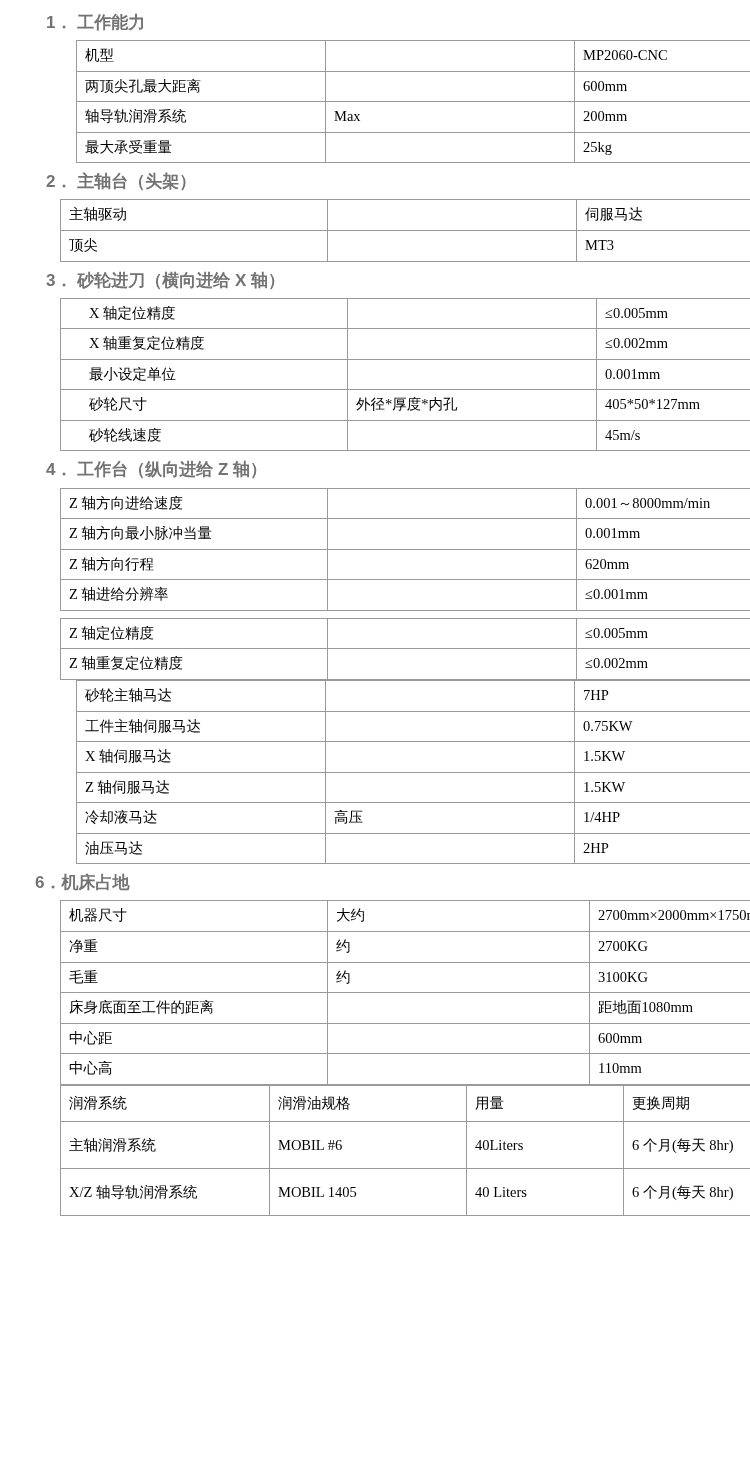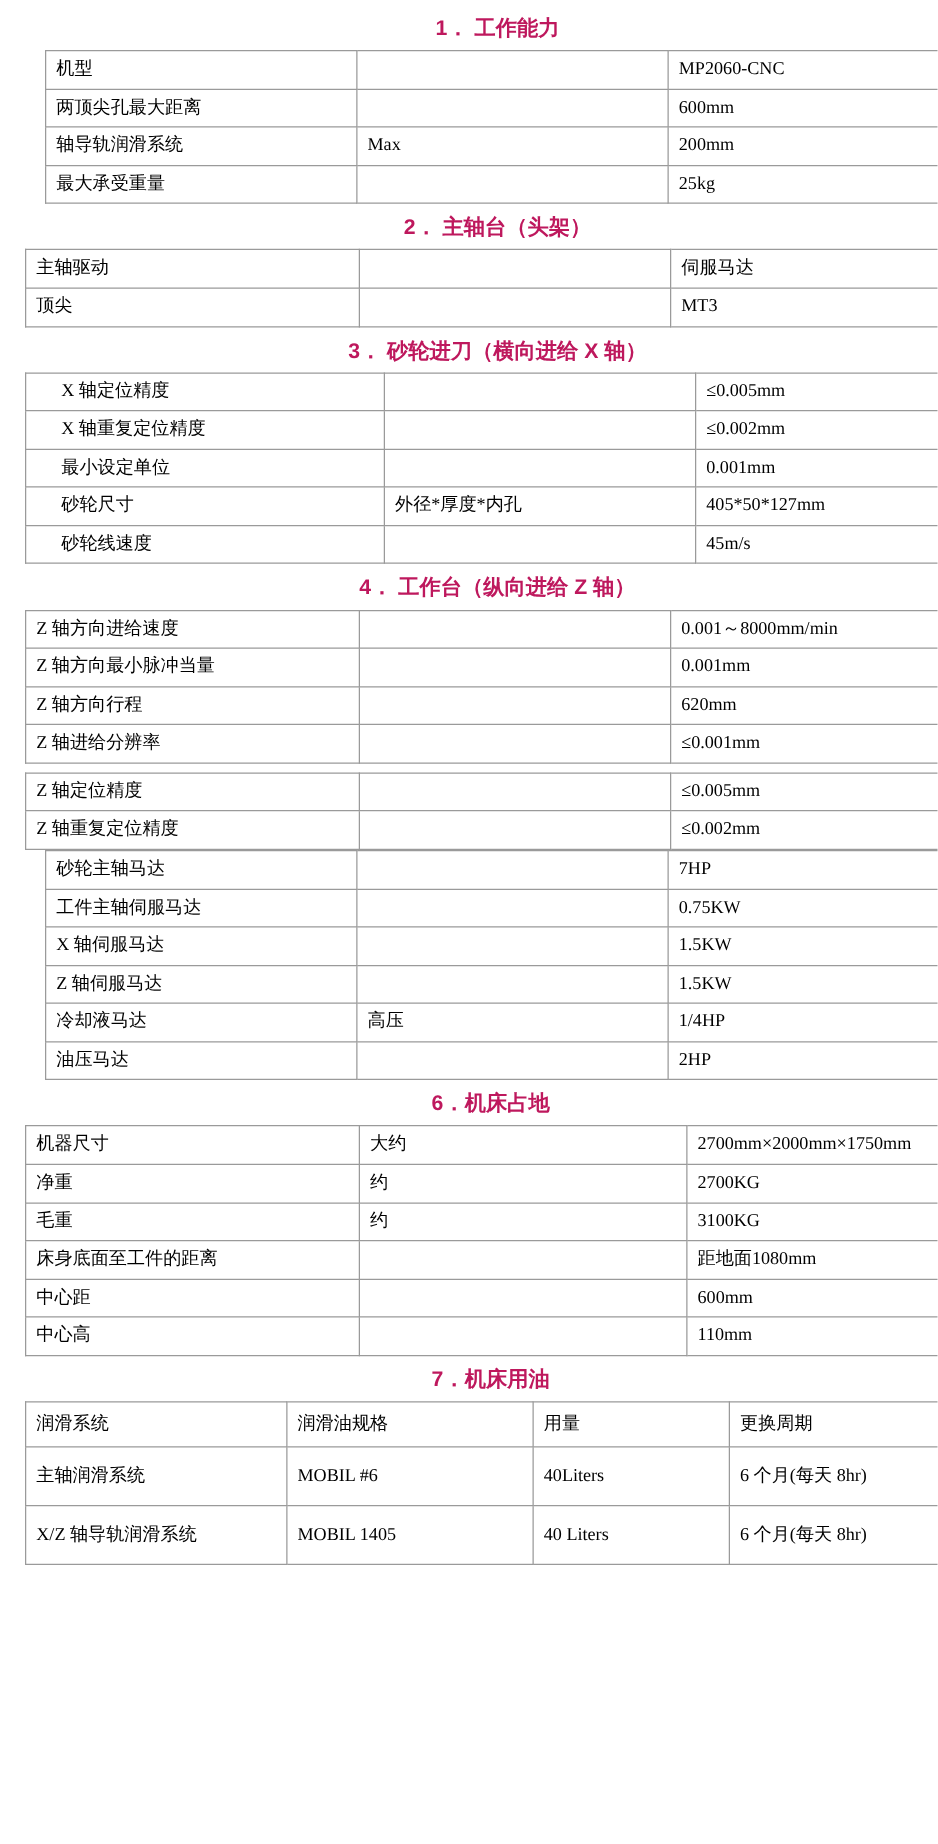--- a/index.html
+++ b/index.html
@@ -19,40 +19,39 @@
     box-sizing: border-box;
     padding: 4px 0 10px 0;
   }
   .section-title {
     font-family: "Liberation Sans", "DejaVu Sans", sans-serif;
     font-size: 17px;
     font-weight: bold;
     margin: 8px 0 6px 0;
     padding-left: 46px;
     line-height: 1.3;
-    color: #be185d;
-    text-align: center;
+    color: #737373;
   }
   .section-title.indent-tiny { padding-left: 35px; }
 
   table.spec {
     border-collapse: collapse;
     table-layout: fixed;
     font-size: 14.5px;
     font-family: "Liberation Serif", "DejaVu Serif", serif;
   }
   table.spec td {
     border: 1px solid #9a9a9a;
     padding: 5px 8px;
     vertical-align: middle;
     line-height: 1.35;
     word-break: break-all;
     height: 18px;
   }
-  .tbl-wrap { padding-left: 0; }
+  .tbl-wrap { padding-left: 0; margin-left: 40px; }
 
   
   .t1 { width: 682px; margin-left: 36px; }
   .t1 .c1 { width: 232px; }
   .t1 .c2 { width: 232px; }
   .t1 .c3 { width: 218px; }
 
   
   .t2 { width: 712px; margin-left: 20px; }
   .t2 .c1 { width: 250px; }
@@ -295,21 +294,20 @@
       </tr>
       <tr>
         <td class="c1">中心高</td>
         <td class="c2"></td>
         <td class="c3">110mm</td>
       </tr>
     </tbody>
       </table>
   </div>
 
-  <div class="section-title indent-tiny">7．机床用油</div>
   <div class="tbl-wrap">
     <table class="spec t7">
       <tbody>
           <tr class="head">
         <td class="c1">润滑系统</td>
         <td class="c2">润滑油规格</td>
         <td class="c3">用量</td>
         <td class="c4">更换周期</td>
       </tr>
       <tr class="tall">

